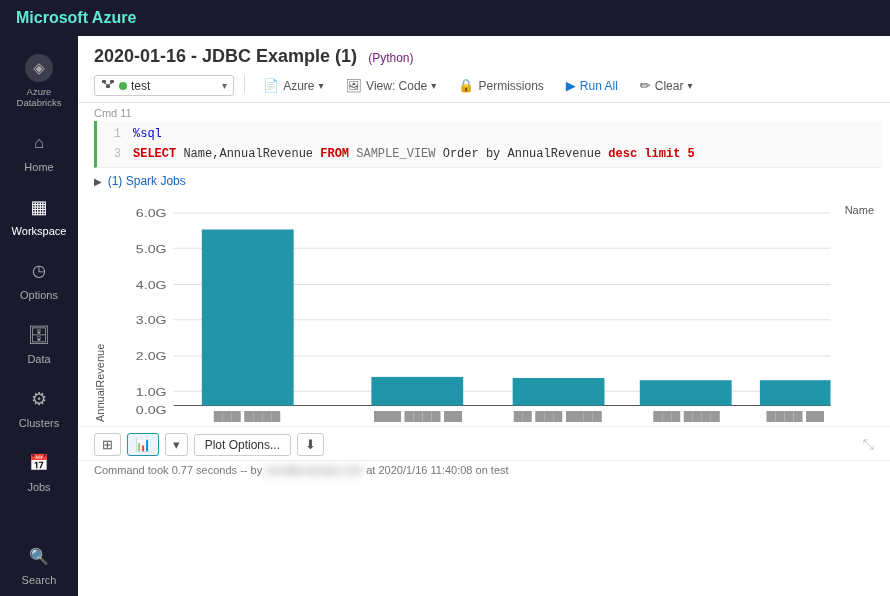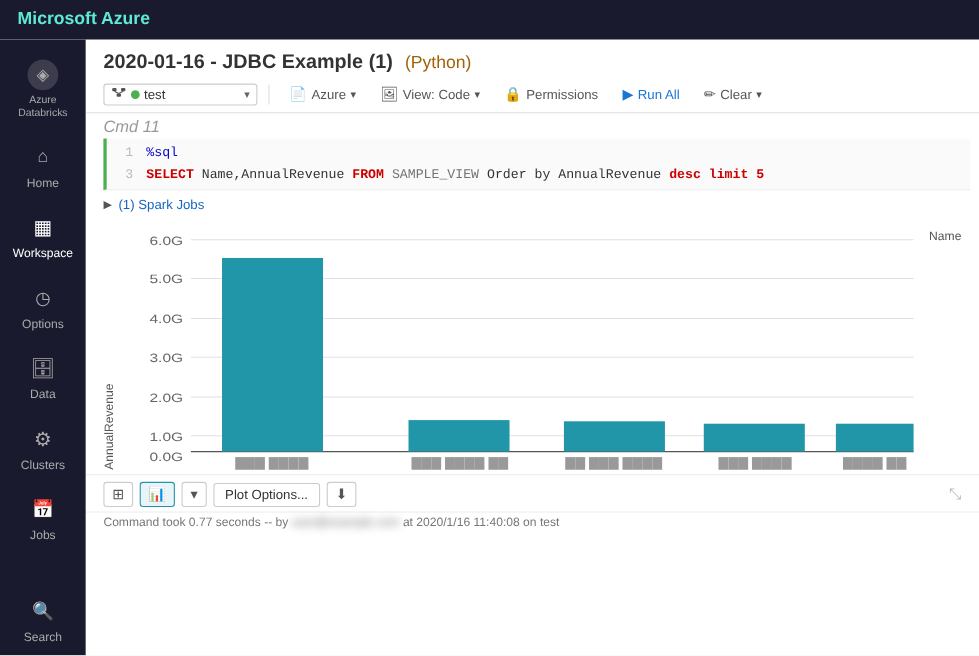--- a/index.html
+++ b/index.html
@@ -76,28 +76,27 @@
       border-bottom: 1px solid #e0e0e0;
       flex-shrink: 0;
     }
     .notebook-title {
       font-size: 18px;
       font-weight: 600;
       color: #333;
       margin-bottom: 8px;
     }
     .notebook-title .lang-badge {
-      font-size: 16px;
-      color: #a16207;
+      font-size: 12px;
+      color: #701a75;
       font-weight: 400;
       margin-left: 6px;
     }
     .toolbar {
       display: flex;
-      align-items: center;
       gap: 6px;
     }
     .cluster-selector {
       display: flex;
       align-items: center;
       gap: 4px;
       border: 1px solid #ccc;
       border-radius: 3px;
       padding: 2px 6px;
       background: #fff;
@@ -130,24 +129,23 @@
     .toolbar-btn.run-all { color: #1976d2; }
     .toolbar-btn.clear { color: #555; }
 
     
     .cell-container {
       flex: 1;
       overflow-y: auto;
       padding: 0;
     }
     .cell-cmd-label {
-      font-size: 15px;
+      font-size: 11px;
       color: #999;
       padding: 4px 16px 2px;
-      font-style: italic;
     }
     .code-cell {
       border-left: 3px solid #4caf50;
       margin: 0 8px 0 16px;
       background: #fafafa;
       border-bottom: 1px solid #eee;
     }
     .code-lines {
       font-family: 'Courier New', monospace;
       font-size: 12px;

